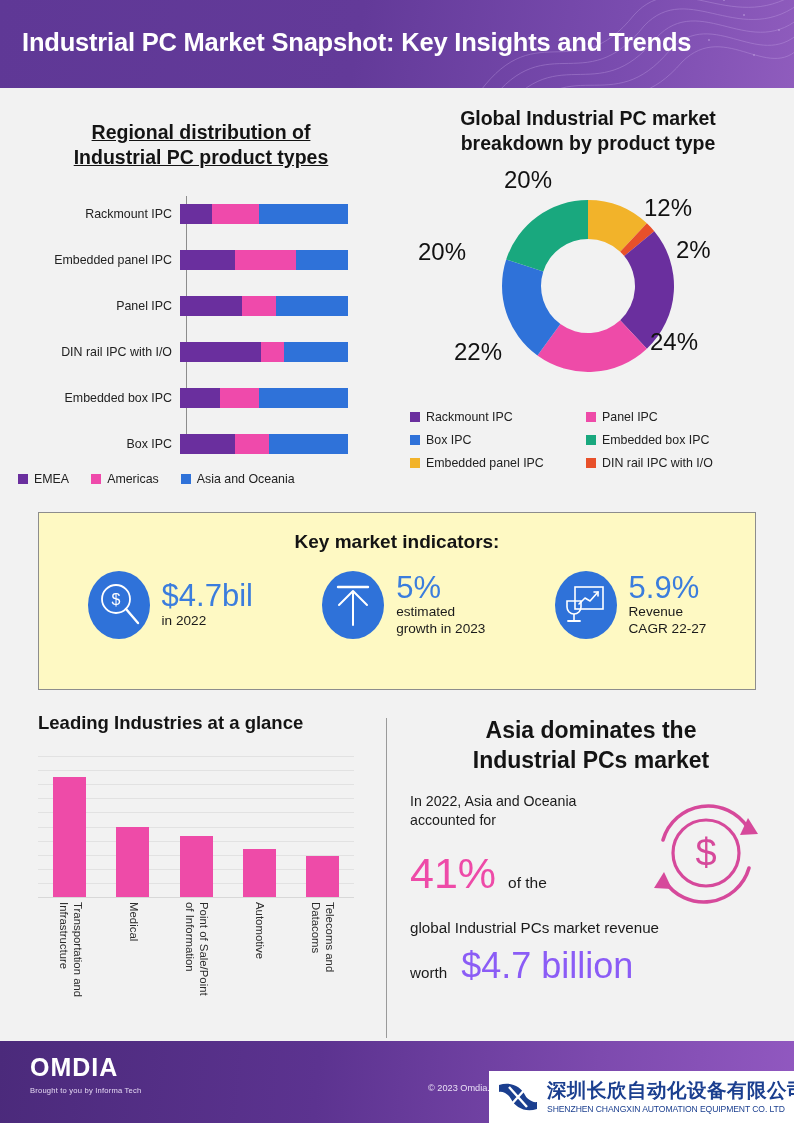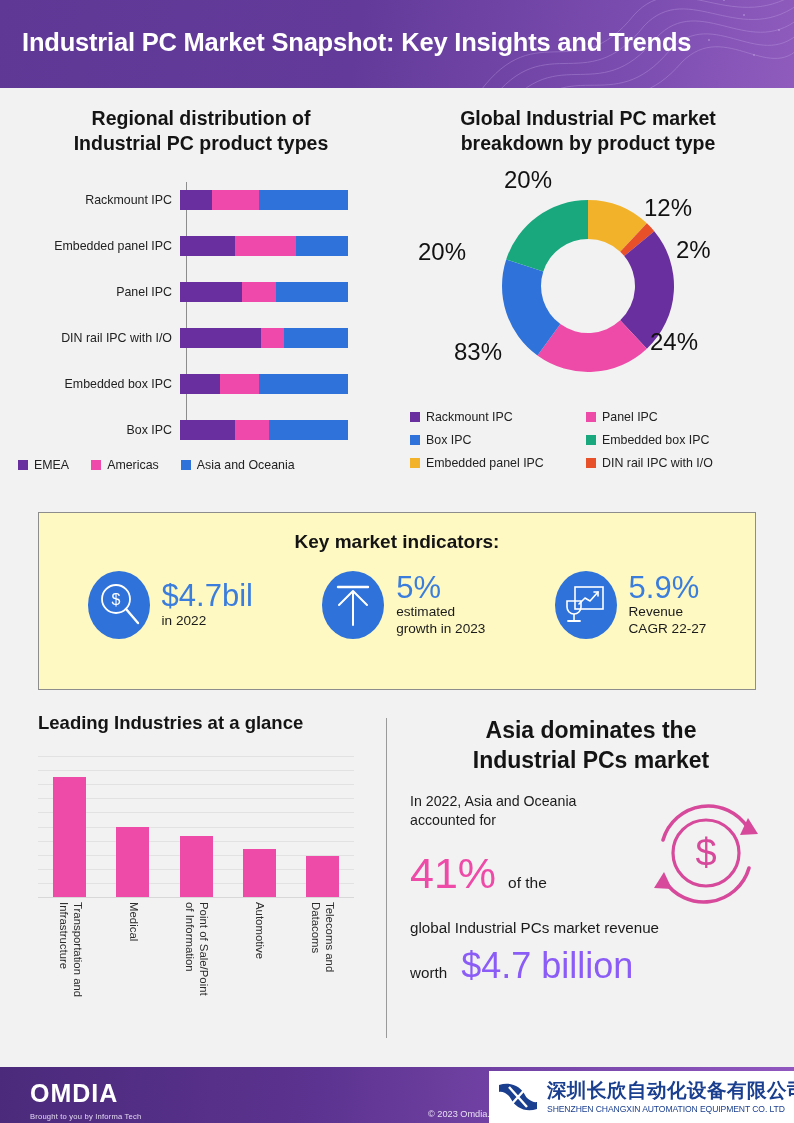--- a/index.html
+++ b/index.html
@@ -25,21 +25,21 @@
   }
 
   
   .sec-title {
     text-align: center; font-size: 19.5px; font-weight: bold; color: #141414;
     line-height: 1.28;
   }
 
   
   .panel-bars { position: absolute; left: 18px; top: 100px; width: 366px; height: 400px; }
-  .panel-bars .sec-title { margin-top: 6px; }
+  .panel-bars .sec-title { margin-top: 20px; text-decoration: underline; }
   .sbar-plot { position: relative; margin-top: 26px; height: 262px; }
   .sbar-axis { position: absolute; left: 168px; top: 0; width: 1px; height: 258px; background: #8d8d8d; }
   .sbar-row { position: absolute; left: 0; width: 100%; height: 20px; display: flex; align-items: center; }
   .sbar-label {
     width: 162px; text-align: right; padding-right: 8px;
     font-size: 12.4px; color: #222; white-space: nowrap;
   }
   .sbar-track { position: relative; width: 168px; height: 20px; display: flex; }
   .sbar-seg { height: 100%; }
 
@@ -118,21 +118,21 @@
   .asia-41 { font-size: 43px; color: #ee4ba8; line-height: 1; }
   .asia-ofthe { font-size: 15.5px; color: #1b1b1b; }
   .asia-line3 { font-size: 15.2px; color: #1b1b1b; margin-top: 24px; }
   .asia-worthrow { display: flex; align-items: baseline; gap: 14px; margin-top: 12px; }
   .asia-worth { font-size: 15.2px; color: #1b1b1b; }
   .asia-47 { font-size: 36px; color: #8b5cf6; line-height: 1; }
   .asia-dollar-icon { position: absolute; right: 6px; top: -4px; width: 140px; height: 130px; }
 
   
   .footer {
-    position: absolute; left: 0; bottom: 0; width: 794px; height: 56px;
+    position: absolute; left: 0; bottom: 0; width: 794px; height: 82px;
     background: linear-gradient(95deg, #4b2a7b 0%, #5c3390 40%, #7d4aae 75%, #9158c0 100%);
     overflow: hidden;
   }
   .omdia { position: absolute; left: 30px; top: 14px; }
   .omdia-word { font-size: 25px; font-weight: bold; color: #fff; letter-spacing: 1px; line-height: 1; }
   .omdia-tag { font-size: 7.6px; color: #e4d8f2; margin-top: 6px; letter-spacing: .2px; }
   .copyright { position: absolute; left: 428px; top: 42px; font-size: 9.2px; color: #e9dff5; white-space: nowrap; }
   .cn-logo {
     position: absolute; left: 489px; top: 1071px; width: 305px; height: 52px;
     background: #ffffff; display: flex; align-items: center; gap: 8px; padding: 0 6px;
@@ -253,21 +253,21 @@
           <path d="M174.8710511098672,53.3086980417586 A86,86 0 0 1 182.26413887871786,61.18153688161268 L152.2141224104621,86.04107248181158 A47,47 0 0 0 148.17371397864838,81.73847451119366 Z" fill="#e8502a"></path>
           <path d="M182.26413887871786,61.18153688161268 A86,86 0 0 1 174.87105110986724,178.69130195824138 L148.17371397864838,150.26152548880634 A47,47 0 0 0 152.2141224104621,86.04107248181158 Z" fill="#6a2f9e"></path>
           <path d="M174.87105110986724,178.69130195824138 A86,86 0 0 1 65.45046830284733,185.57546151624547 L88.37409314225377,154.02379873562253 A47,47 0 0 0 148.17371397864838,150.26152548880634 Z" fill="#ee4ba8"></path>
           <path d="M65.45046830284733,185.57546151624547 A86,86 0 0 1 34.2091395986168,89.4245384837545 L71.30034373412778,101.47620126437745 A47,47 0 0 0 88.37409314225377,154.02379873562253 Z" fill="#2f72d9"></path>
           <path d="M34.2091395986168,89.4245384837545 A86,86 0 0 1 115.99999999999999,30 L115.99999999999999,69 A47,47 0 0 0 71.30034373412778,101.47620126437745 Z" fill="#19a87e"></path>
         </svg>
       <span class="pct" style="left:108px; top:-4px;">20%</span>
       <span class="pct" style="left:248px; top:24px;">12%</span>
       <span class="pct" style="left:280px; top:66px;">2%</span>
       <span class="pct" style="left:254px; top:158px;">24%</span>
-      <span class="pct" style="left:58px;  top:168px;">83%</span>
+      <span class="pct" style="left:58px;  top:168px;">22%</span>
       <span class="pct" style="left:22px;  top:68px;">20%</span>
     </div>
     <div class="donut-legend" id="donut-legend">
         <div class="lg">
           <span class="lg-sw" style="background:#6a2f9e"></span>
           <span>Rackmount IPC</span>
         </div>
         <div class="lg">
           <span class="lg-sw" style="background:#ee4ba8"></span>
           <span>Panel IPC</span>

